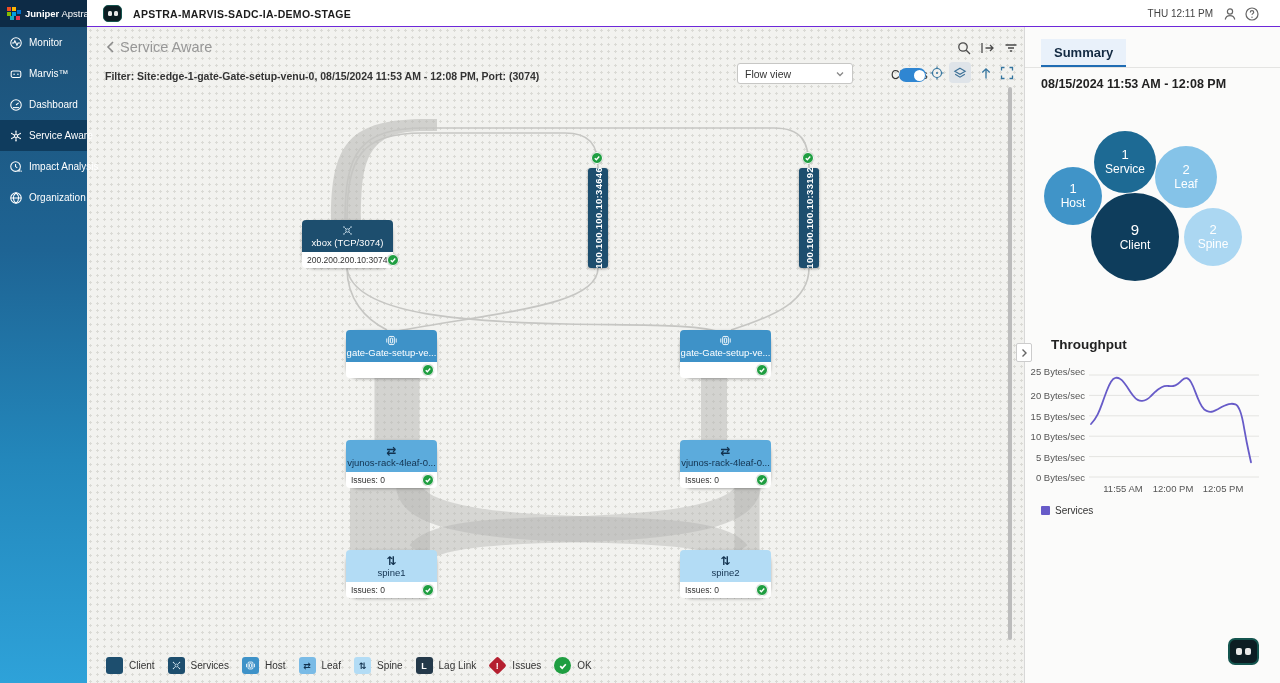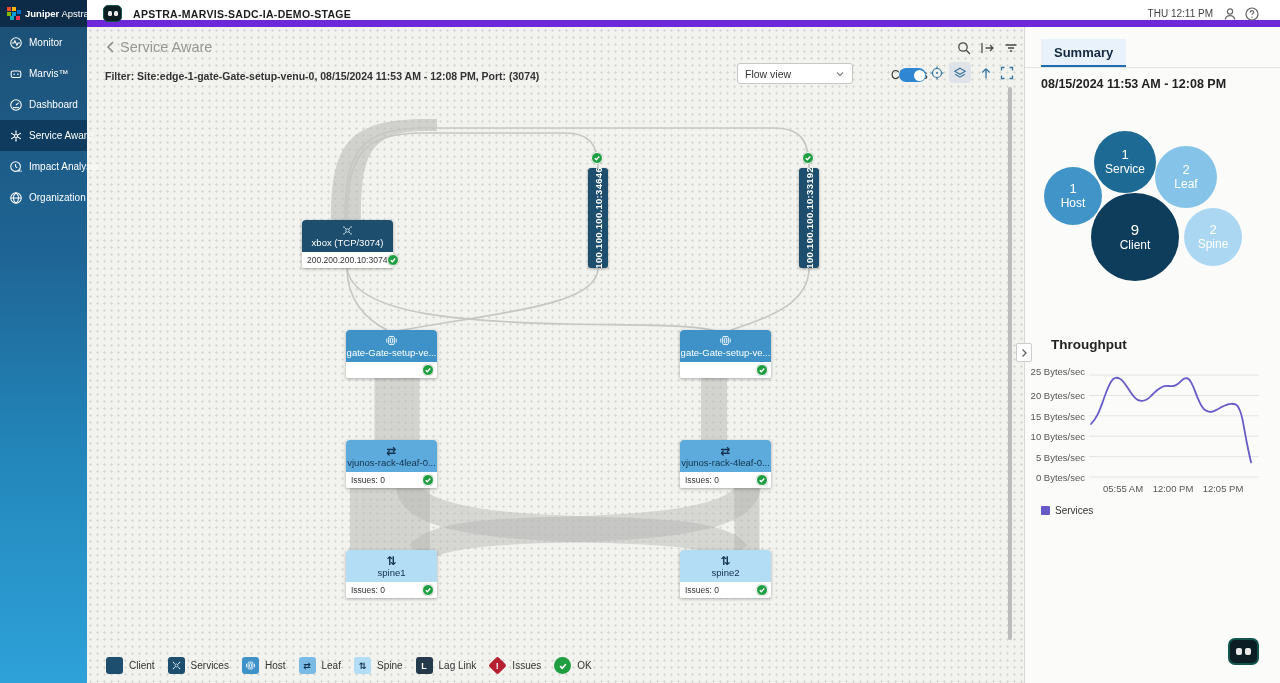--- a/index.html
+++ b/index.html
@@ -1,21 +1,21 @@
 <!DOCTYPE html>
 <html><head>
 <meta charset="utf-8">
 <style>
 *{margin:0;padding:0;box-sizing:border-box;}
 html,body{width:1280px;height:683px;overflow:hidden;}
 body{font-family:"Liberation Sans","DejaVu Sans",sans-serif;background:#fff;color:#333;}
 .app{position:relative;width:1280px;height:683px;}
 
 
-.topbar{position:absolute;left:0;top:0;width:1280px;height:27px;background:#fff;border-bottom:7px solid #6d28d9;z-index:40;}
+.topbar{position:absolute;left:0;top:0;width:1280px;height:27px;background:#fff;border-bottom:1px solid #6d28d9;z-index:40;}
 .brand{position:absolute;left:0;top:0;width:87px;height:27px;background:#0d2b46;display:flex;align-items:center;padding-left:7px;gap:5px;}
 .brand-logo{width:13px;height:13px;position:relative;flex:0 0 13px;}
 .brand-logo i{position:absolute;width:4px;height:4px;}
 .brand-text{font-size:9.5px;color:#fff;white-space:nowrap;}
 .b1{font-weight:bold;}
 .marvis-chip{position:absolute;left:103px;top:5px;width:19px;height:17px;background:#0c1d23;border:1.5px solid #14544e;border-radius:5px;display:flex;align-items:center;justify-content:center;gap:2px;}
 .marvis-chip i{width:4px;height:5px;background:#e8e8e8;border-radius:1.5px;display:block;}
 .env-name{position:absolute;left:133px;top:8px;font-size:10.5px;font-weight:bold;color:#1c1c1c;letter-spacing:.3px;}
 .clock{position:absolute;right:67px;top:8px;font-size:10px;color:#444;}
 .tb-icon{position:absolute;top:6px;width:16px;height:16px;color:#666;}
@@ -43,21 +43,21 @@
 .clients-label{position:absolute;left:804px;top:41px;font-size:12px;color:#333;}
 .toggle{position:absolute;left:812px;top:41px;width:27px;height:14px;background:#2f86d2;border-radius:8px;cursor:pointer;}
 .toggle .knob{position:absolute;right:1.5px;top:1.5px;width:11px;height:11px;background:#fff;border-radius:50%;}
 .tool-icon{position:absolute;top:38px;width:16px;height:16px;color:#35759e;cursor:pointer;}
 .ic-crosshair{left:842px;}
 .layers-btn{position:absolute;left:862px;top:35px;width:22px;height:21px;background:#dfe4e9;border-radius:4px;display:flex;align-items:center;justify-content:center;color:#3a6f96;cursor:pointer;}
 .ic-up{left:891px;} .ic-expand{left:912px;}
 .vscroll{position:absolute;left:921px;top:60px;width:4px;height:553px;background:#bcbcbc;border-radius:2px;}
 
 
-.node{position:absolute;width:91px;border-radius:0;box-shadow:0 1px 3px rgba(0,0,0,.3);z-index:6;}
+.node{position:absolute;width:91px;border-radius:13px;box-shadow:0 1px 3px rgba(0,0,0,.3);z-index:6;}
 .node-head{display:flex;flex-direction:column;align-items:center;justify-content:center;height:32px;border-radius:4px 4px 0 0;gap:0;}
 .node-title{font-size:9.5px;line-height:11px;white-space:nowrap;}
 .node-foot{background:#fff;border-radius:0 0 4px 4px;height:16px;display:flex;align-items:center;justify-content:space-between;padding:0 3px 0 5px;font-size:8.5px;color:#333;}
 .node-foot.end{justify-content:flex-end;}
 .head-navy{background:#1d4e6e;color:#fff;}
 .head-host{background:#3e92c8;color:#fff;}
 .head-leaf{background:#5cabdc;color:#12324f;}
 .head-spine{background:#b3dcf5;color:#12324f;}
 .n-xbox{left:215px;top:193px;}
 .n-gate-l{left:259px;top:303px;} .n-gate-r{left:593px;top:303px;}
@@ -539,21 +539,21 @@
         <line x1="64" y1="18" x2="234" y2="18"></line>
         <line x1="64" y1="38.4" x2="234" y2="38.4"></line>
         <line x1="64" y1="58.8" x2="234" y2="58.8"></line>
         <line x1="64" y1="79.2" x2="234" y2="79.2"></line>
         <line x1="64" y1="99.6" x2="234" y2="99.6"></line>
         <line x1="64" y1="120" x2="234" y2="120"></line>
       </g>
       <path d="M66.0,67.0Q70.4,62.1 72.7,57.4Q74.9,52.7 77.1,46.6Q79.3,40.4 81.6,34.3Q83.8,28.2 86.0,24.7Q88.2,21.3 90.4,20.9Q92.7,20.4 94.9,21.7Q97.1,22.9 99.3,26.0Q101.6,29.0 103.8,32.5Q106.0,36.0 108.2,38.8Q110.4,41.7 112.7,42.9Q114.9,44.1 117.1,43.9Q119.3,43.7 121.6,42.5Q123.8,41.3 126.0,39.0Q128.2,36.8 130.4,34.7Q132.7,32.7 134.9,31.3Q137.1,29.8 139.3,29.2Q141.6,28.6 143.8,29.0Q146.0,29.4 148.2,29.0Q150.4,28.6 152.7,27.0Q154.9,25.3 157.1,23.1Q159.3,20.9 161.6,21.1Q163.8,21.3 166.0,25.1Q168.2,29.0 170.4,35.1Q172.7,41.3 174.9,45.9Q177.1,50.6 179.3,52.5Q181.6,54.3 183.8,54.7Q186.0,55.1 188.2,54.3Q190.4,53.5 192.7,52.3Q194.9,51.0 197.1,49.8Q199.3,48.6 201.6,47.8Q203.8,47.0 206.0,46.8Q208.2,46.6 210.4,47.4Q212.7,48.2 214.9,53.5Q217.1,58.8 219.3,72.1Q221.6,85.3 223.8,95.3L226.0,105.3" fill="none" stroke="#675bc8" stroke-width="1.8" stroke-linejoin="round" stroke-linecap="round"></path>
     </svg>
 
-    <div class="xlab" style="left:70px">05:55 AM</div>
+    <div class="xlab" style="left:70px">11:55 AM</div>
     <div class="xlab" style="left:120px">12:00 PM</div>
     <div class="xlab" style="left:170px">12:05 PM</div>
 
     <div class="tp-legend">
       <span class="tp-sq" style="background: rgb(103, 91, 200);"></span>
       <span>Services</span>
     </div>
 
     <div class="marvis-chat">
         <i></i>

